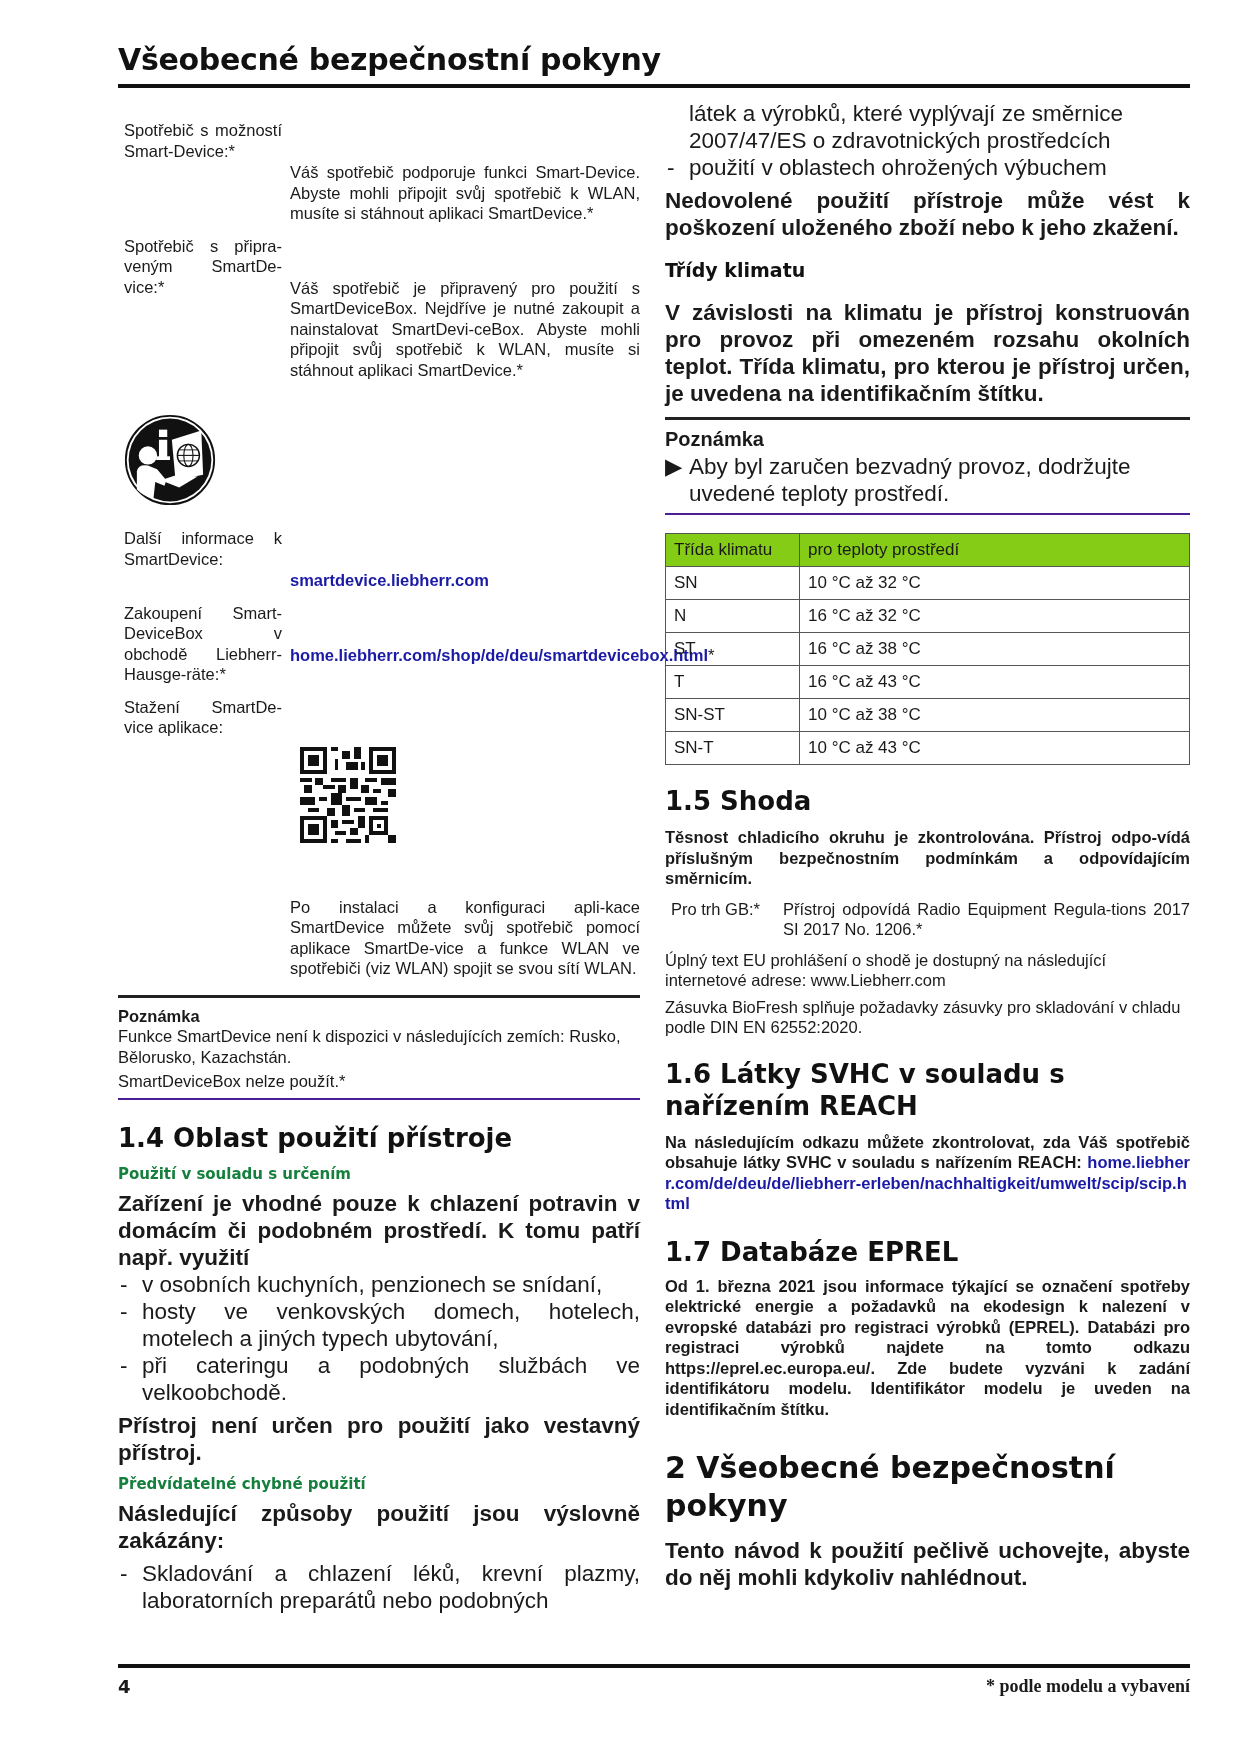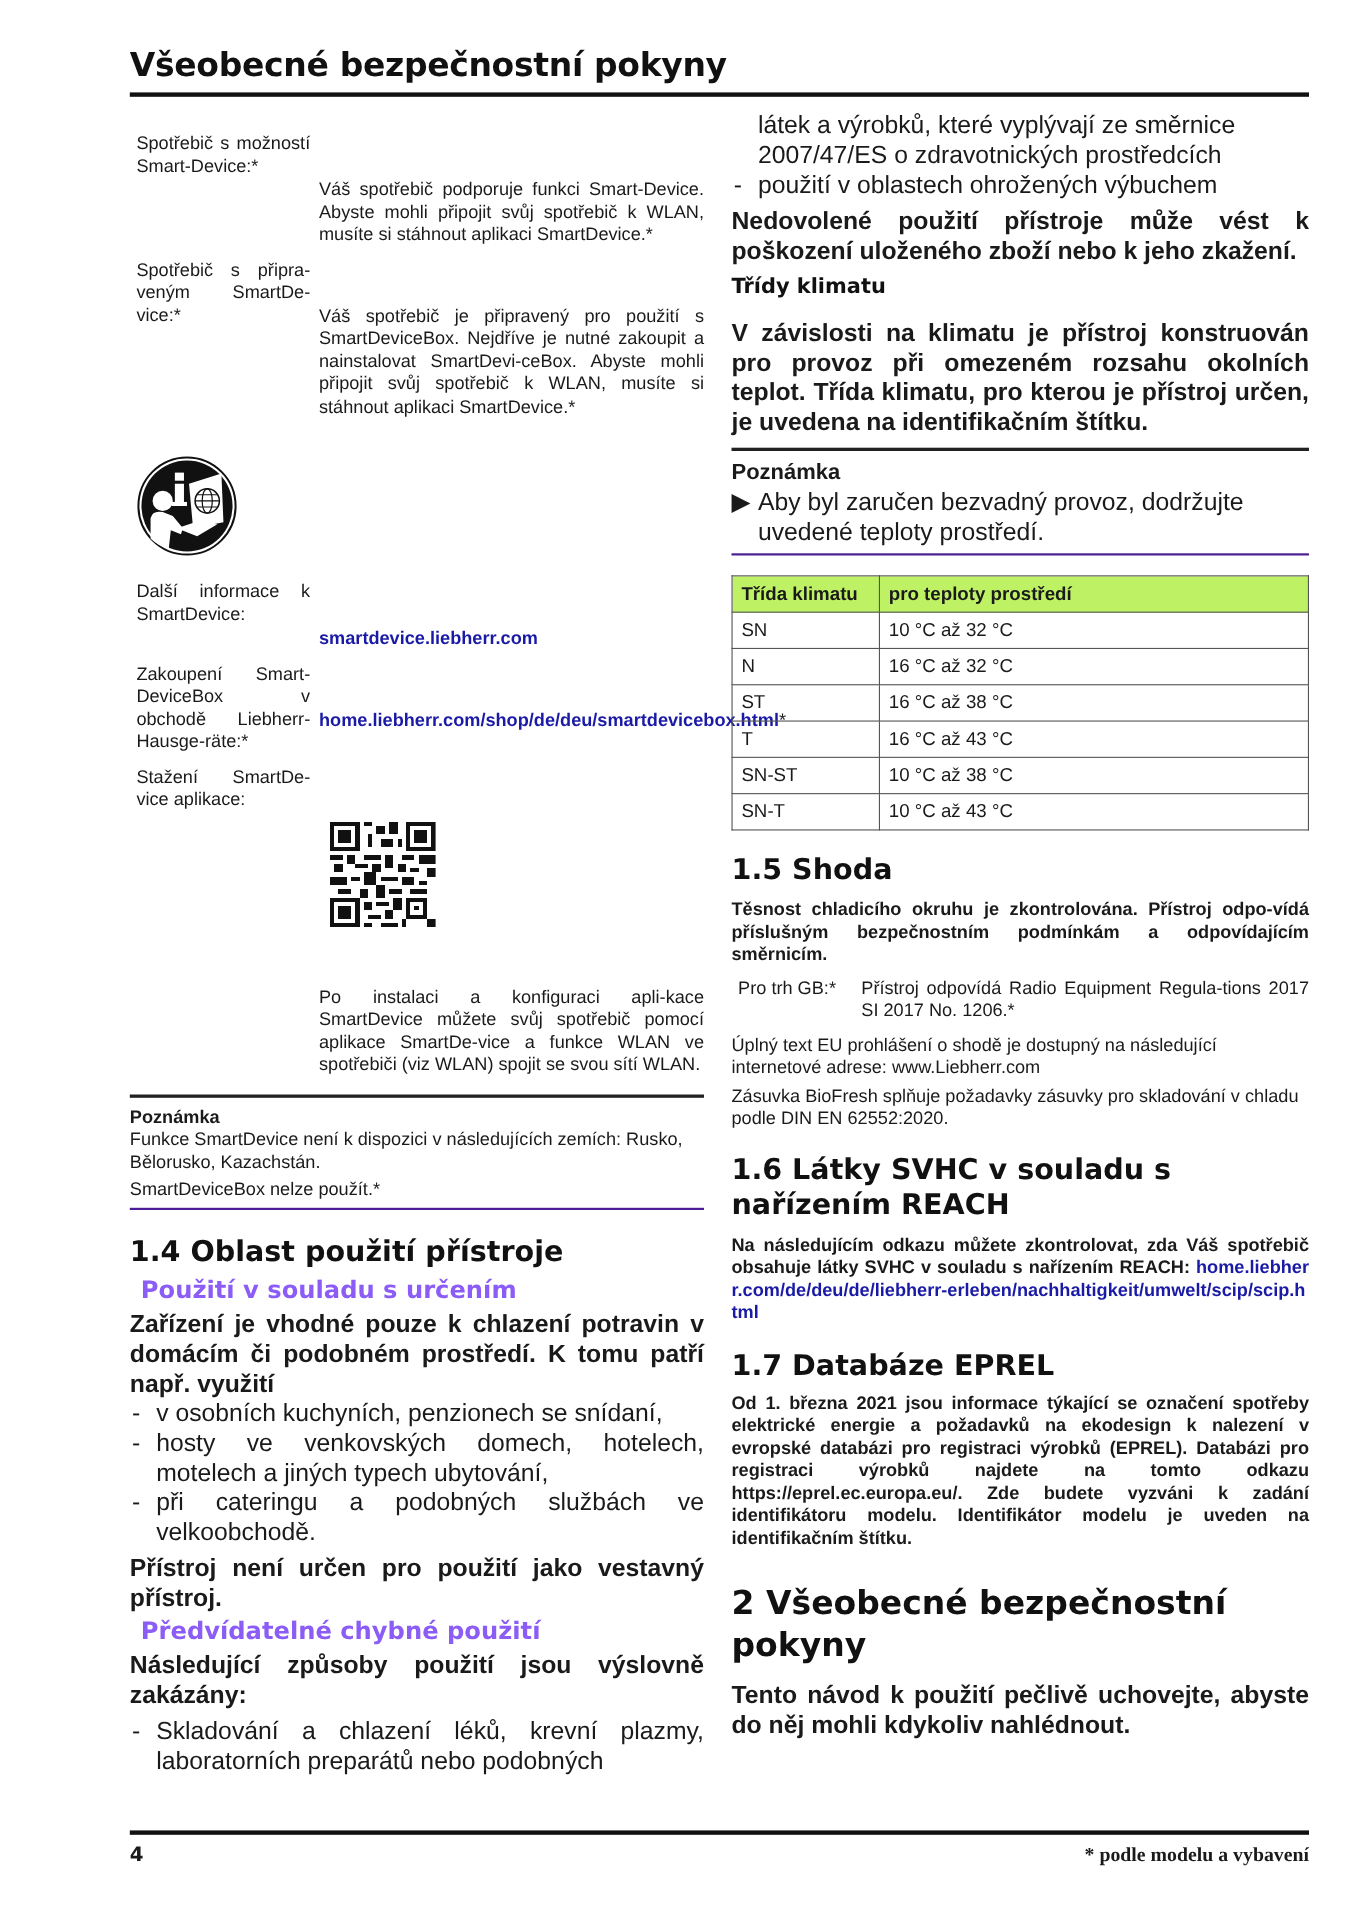--- a/index.html
+++ b/index.html
@@ -25,33 +25,33 @@
   .link { color: #1a1aa6; }
   .link-bold { color: #1a1aa6; font-weight: bold; }
 
   .info-icon { width: 92px; height: 92px; margin: 34px 0 22px 6px; }
   .qr-wrap { width: 96px; height: 96px; }
 
   .note-block { border-top: 3px solid #222; border-bottom: 2px solid #4c1d95; padding: 8px 0 6px 0; }
   .note-title { font-weight: bold; }
 
   h2.section { font-family: "DejaVu Sans", sans-serif; font-weight: bold; font-size: 26px; line-height: 32px; color: #111; }
-  h3.sub { font-family: "DejaVu Sans", sans-serif; font-weight: bold; font-size: 22px; line-height: 28px; color: #8b5cf6; margin-left: 10px; }
+  h3.sub { font-family: "DejaVu Sans", sans-serif; font-weight: bold; font-size: 15px; line-height: 28px; color: #15803d; }
   h3.sub-small { font-family: "DejaVu Sans", sans-serif; font-weight: bold; font-size: 19px; line-height: 26px; color: #111; }
 
   ul.dash { list-style: none; }
   ul.dash li { position: relative; padding-left: 24px; text-align: justify; }
   ul.dash li::before { content: "-"; position: absolute; left: 2px; top: 0; }
 
   .arrow-item { position: relative; padding-left: 24px; }
   .arrow-item .arrow { position: absolute; left: 0; top: 0; }
 
   table.climate { border-collapse: collapse; width: 100%; font-size: 17px; }
   table.climate th, table.climate td { border: 1px solid #555; padding: 0 8px; height: 33px; text-align: left; font-weight: normal; }
-  table.climate th { background: #bef264; font-weight: bold; }
+  table.climate th { background: #84cc16; }
   table.climate td:first-child, table.climate th:first-child { width: 134px; }
 
   .conf-row { display: flex; margin-bottom: 6px; }
   .conf-label { width: 118px; padding-left: 6px; flex-shrink: 0; }
   .conf-value { flex: 1; text-align: justify; }
 
   h2.chapter { font-family: "DejaVu Sans", sans-serif; font-weight: bold; font-size: 30px; line-height: 38px; color: #111; }
 
   .footer-rule { position: absolute; left: 118px; top: 1664px; width: 1072px; height: 4px; background: #111; }
   .footer-page { position: absolute; left: 118px; top: 1676px; font-weight: bold; font-size: 18px; font-family: "DejaVu Sans", sans-serif; }
@@ -193,21 +193,21 @@
     <li>Skladování a chlazení léků, krevní plazmy, laboratorních preparátů nebo podobných</li>
   </ul>
 </div>
 
 <div class="col col-right">
   <div class="large" style="padding-left:24px">látek a výrobků, které vyplývají ze směrnice 2007/47/ES o zdravotnických prostředcích</div>
   <ul class="dash large">
     <li>použití v oblastech ohrožených výbuchem</li>
   </ul>
   <p class="large justify" style="margin-top:6px">Nedovolené použití přístroje může vést k poškození uloženého zboží nebo k jeho zkažení.</p>
-  <h3 class="sub-small" style="margin-top:6px">Třídy klimatu</h3>
+  <h3 class="sub-small" style="margin-top:16px">Třídy klimatu</h3>
   <p class="large justify" style="margin-top:16px">V závislosti na klimatu je přístroj konstruován pro provoz při omezeném rozsahu okolních teplot. Třída klimatu, pro kterou je přístroj určen, je uvedena na identifikačním štítku.</p>
 
   <div class="note-block large" style="margin-top:10px; padding-top:6px">
     <div class="note-title sub-small" style="font-size:20px">Poznámka</div>
     <div class="arrow-item">
       <span class="arrow">▶</span>
       <span>Aby byl zaručen bezvadný provoz, dodržujte uvedené teploty prostředí.</span>
     </div>
   </div>
 

